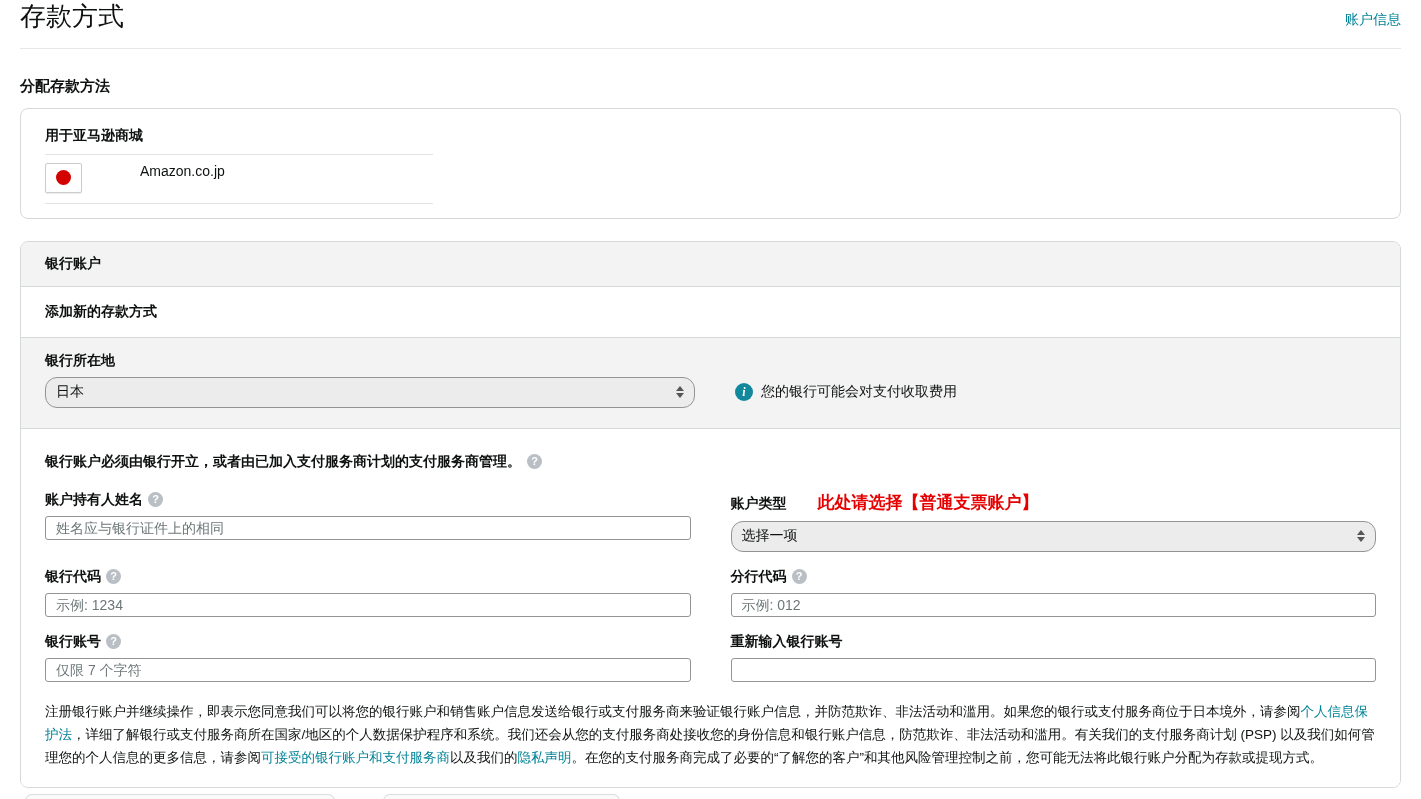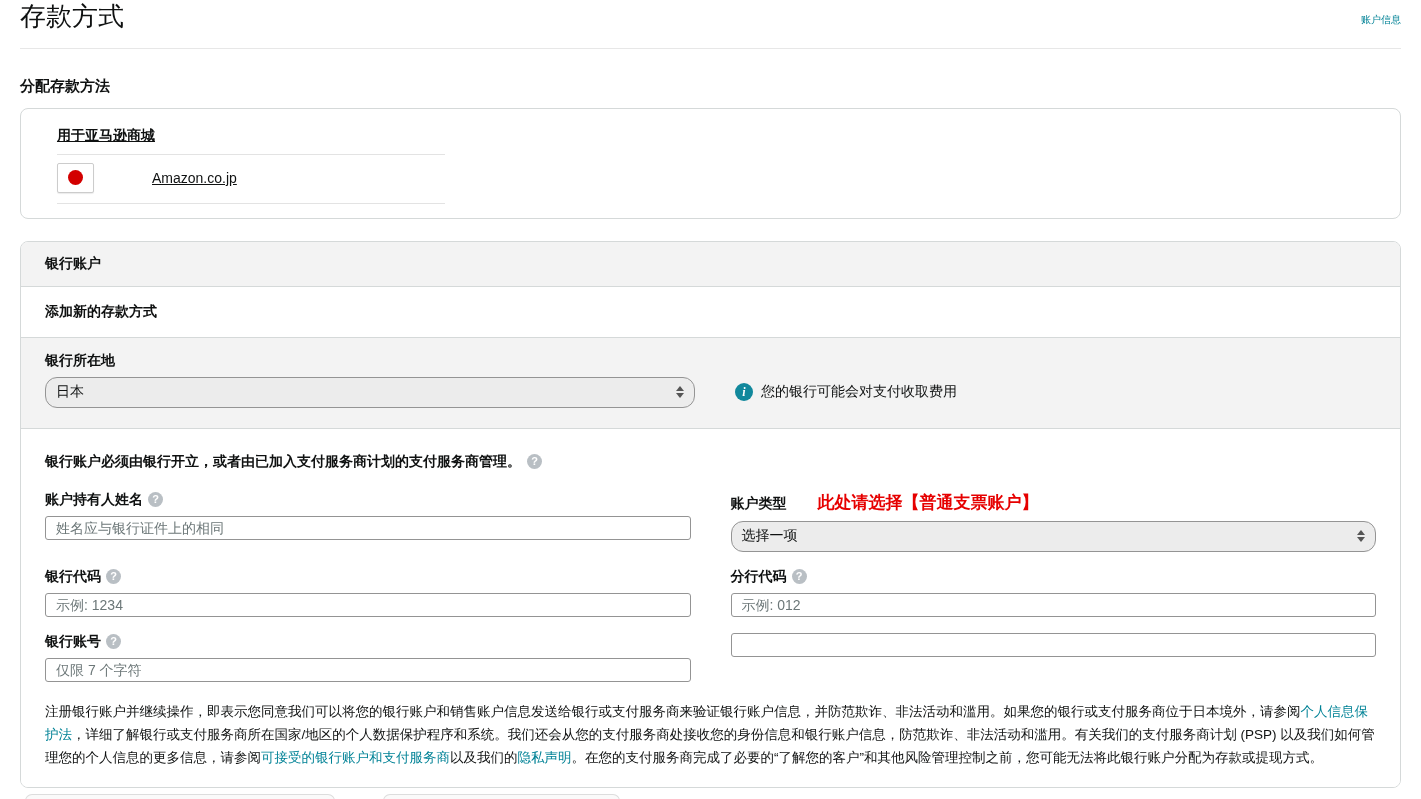--- a/index.html
+++ b/index.html
@@ -7,32 +7,32 @@
   body {
     width:1421px; height:799px; position:relative; overflow:hidden;
     font-family:"Liberation Sans","DejaVu Sans",sans-serif;
     color:#0f1111; font-size:14px;
   }
   .page { padding:0 20px; }
 
   
   .topbar { display:flex; justify-content:space-between; align-items:center; padding-top:0; }
   .page-title { font-size:26px; font-weight:400; line-height:1.3; }
-  .top-link { font-size:10px; color:#008296; text-decoration:none; margin-top:6px; }
+  .top-link { font-size:14px; color:#008296; text-decoration:none; margin-top:6px; }
   .top-divider { border-bottom:1px solid #e7e7e7; margin-top:14px; }
 
   
   .section-heading { font-size:15px; font-weight:700; margin:28px 0 12px 0; }
 
   
   .card { border:1px solid #d5d9d9; border-radius:8px; background:#fff; }
-  .mp-card { padding:18px 24px 14px 36px;text-decoration:underline; }
+  .mp-card { padding:18px 24px 14px 24px; }
   .mp-inner { width:388px; }
   .mp-header { font-weight:700; padding-bottom:9px; border-bottom:1px solid #e3e3e3; }
-  .mp-row { display:flex; align-items:center; padding:8px 0 10px 0; border-bottom:1px solid #e3e3e3; }
+  .mp-row { display:flex; align-items:flex-start; padding:8px 0 10px 0; border-bottom:1px solid #e3e3e3; }
   .flag-box { width:37px; height:30px; background:#fff; border:1px solid #ccc; border-radius:2px;
               display:flex; align-items:center; justify-content:center; box-shadow:0 1px 1px rgba(0,0,0,.08); }
   .flag-dot { width:15px; height:15px; border-radius:50%; background:#d30000; }
   .mp-name { margin-left:58px; }
 
   
   .bank-card { margin-top:22px; border-radius:8px 8px 8px 8px; overflow:hidden; }
   .bank-header { background:#f3f3f3; padding:13px 24px; font-weight:700; border-bottom:1px solid #d5d9d9; }
   .add-row { background:#fff; padding:16px 24px; font-weight:700; }
   .loc-band { background:#f3f3f3; border-top:1px solid #d5d9d9; border-bottom:1px solid #d5d9d9;
@@ -170,20 +170,23 @@
 
         <div class="field">
           <div class="field-label">
             <span>银行账号</span>
             <span class="help-icon">?</span>
           </div>
           <input class="text-input" type="text" placeholder="仅限 7 个字符" style="">
         </div>
 
         <div class="field">
+          <div class="field-label">
+            <span>重新输入银行账号</span>
+          </div>
           <input class="text-input" type="text" placeholder="" style="">
         </div>
 
       </div>
 
       <p class="legal"><span>注册银行账户并继续操作，即表示您同意我们可以将您的银行账户和销售账户信息发送给银行或支付服务商来验证银行账户信息，并防范欺诈、非法活动和滥用。如果您的银行或支付服务商位于日本境外，请参阅</span><a href="#">个人信息保护法</a><span>，详细了解银行或支付服务商所在国家/地区的个人数据保护程序和系统。我们还会从您的支付服务商处接收您的身份信息和银行账户信息，防范欺诈、非法活动和滥用。有关我们的支付服务商计划 (PSP) 以及我们如何管理您的个人信息的更多信息，请参阅</span><a href="#">可接受的银行账户和支付服务商</a><span>以及我们的</span><a href="#">隐私声明</a><span>。在您的支付服务商完成了必要的“了解您的客户”和其他风险管理控制之前，您可能无法将此银行账户分配为存款或提现方式。</span></p>
 
     </div>
   </div>
 

